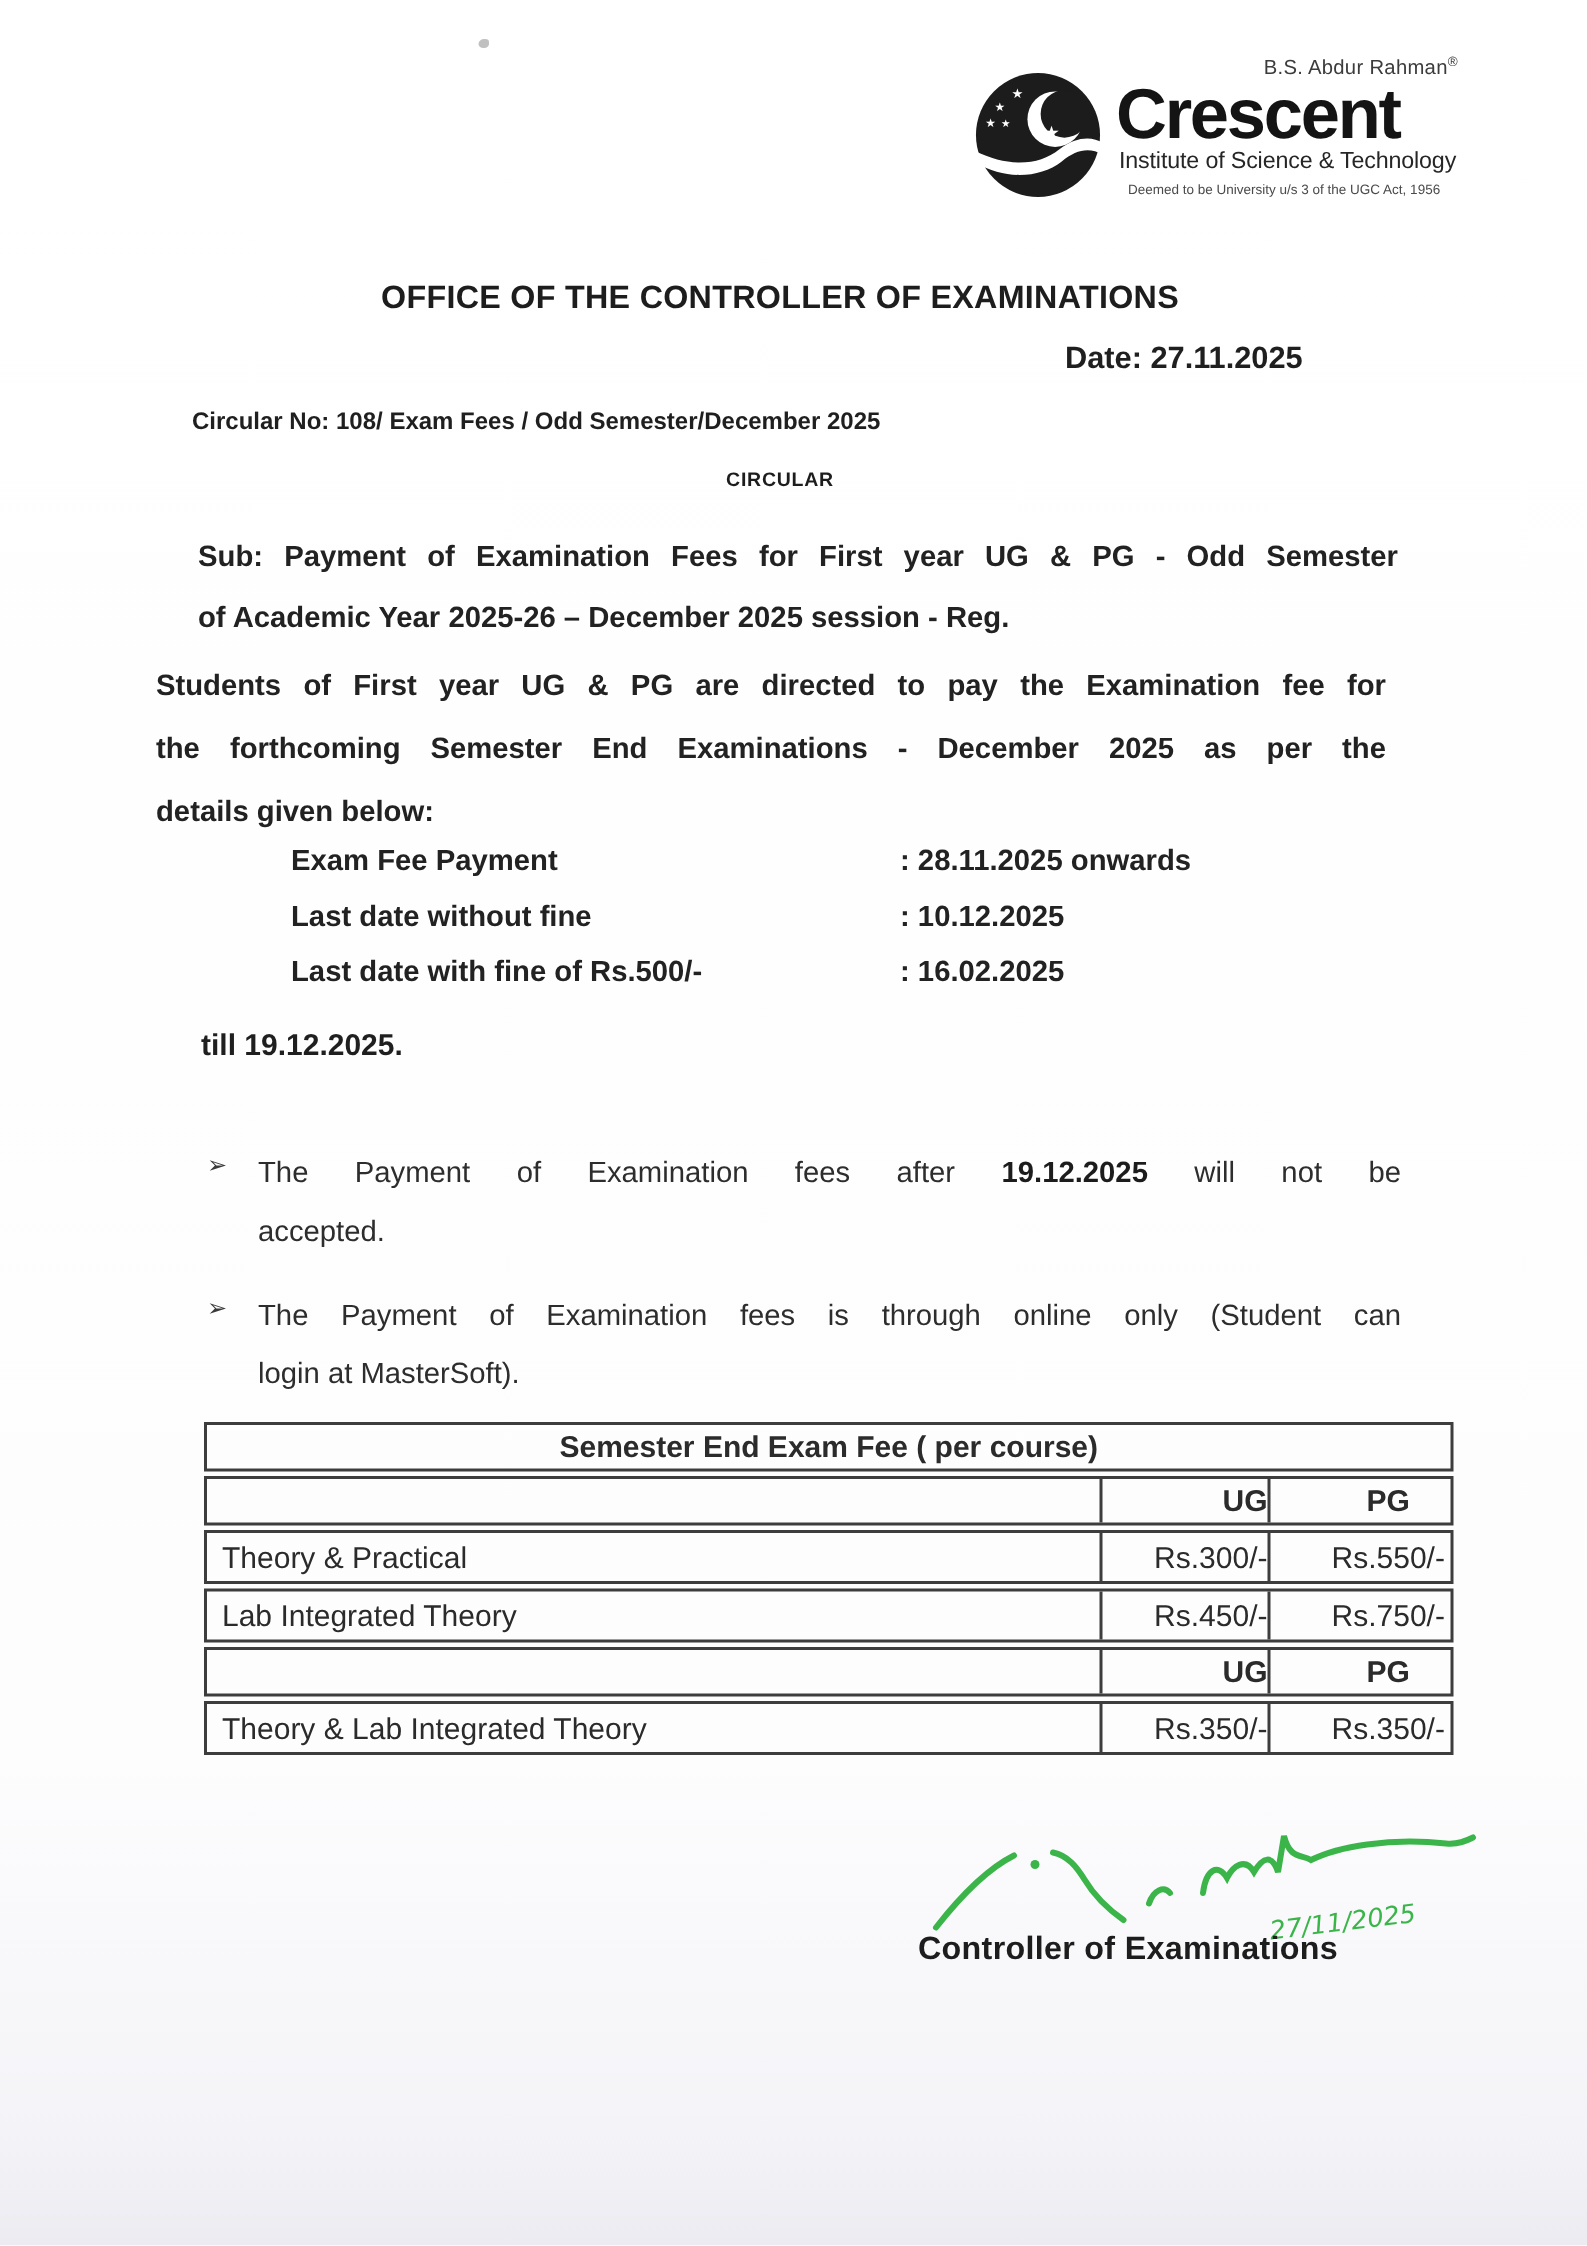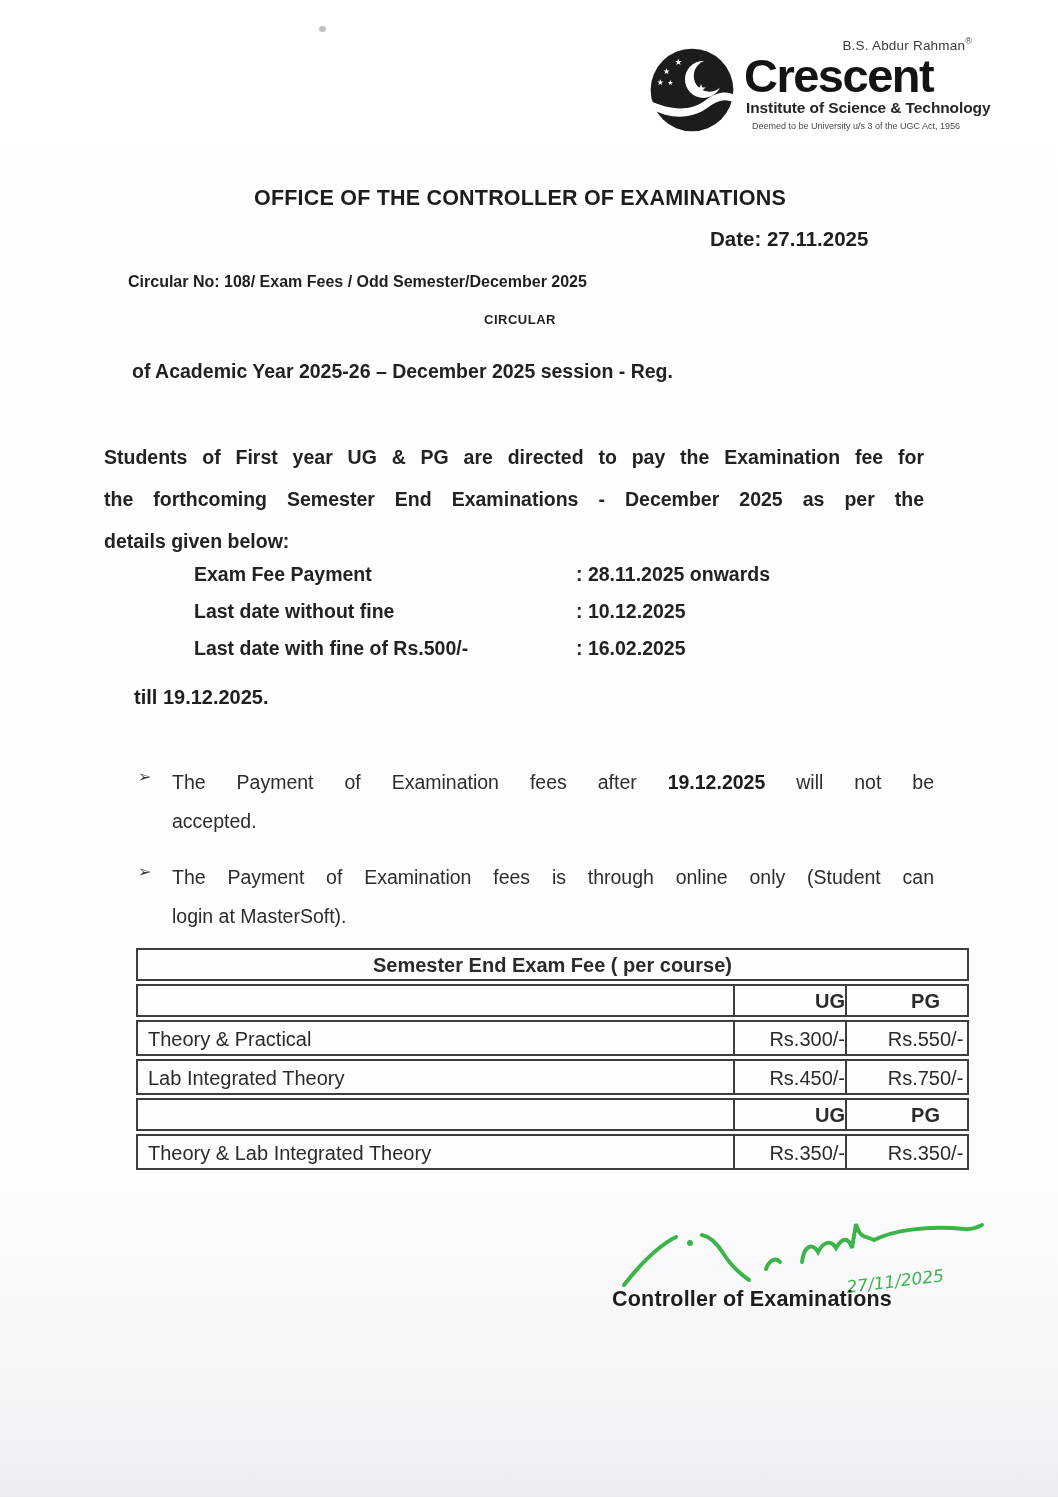--- a/index.html
+++ b/index.html
@@ -13,36 +13,36 @@
     overflow:hidden;
   }
   .speck { position:absolute; left:319px; top:26px; width:7px; height:6px; background:#8d8d8d; border-radius:60% 40% 50% 50%; opacity:.55; }
 
   
   .letterhead { position:absolute; top:34px; left:648px; width:340px; height:108px; }
   .brand-small { position:absolute; top:2px; right:16px; font-size:13.5px; color:#3c3c3c; letter-spacing:.2px; }
   .brand-small sup { font-size:9px; }
   .logo { position:absolute; top:12px; left:0; }
   .brand { position:absolute; top:18px; left:96px; font-size:47px; font-weight:bold; letter-spacing:-1.5px; line-height:1; color:#141414; }
-  .brand-sub { position:absolute; top:65px; left:98px; font-size:15.5px; font-weight:bold; letter-spacing:-0.1px; color:#262626; white-space:nowrap; }
+  .brand-sub { position:absolute; top:65px; left:98px; font-size:15.5px; font-weight:normal; letter-spacing:-0.1px; color:#262626; white-space:nowrap; }
   .tagline { position:absolute; top:87px; left:104px; font-size:9px; color:#4a4a4a; white-space:nowrap; }
 
   
   .office-title { position:absolute; top:186px; left:0; width:1040px; text-align:center; font-size:21.5px; font-weight:bold; color:#1d1d1d; letter-spacing:.2px; }
   .date-line { position:absolute; top:227px; left:710px; font-size:20.5px; font-weight:bold; color:#1f1f1f; }
   .circular-no { position:absolute; top:273px; left:128px; font-size:16px; font-weight:bold; color:#1f1f1f; }
   .circular-heading { position:absolute; top:312px; left:0; width:1040px; text-align:center; font-size:13px; font-weight:bold; letter-spacing:.5px; color:#1d1d1d; }
 
   
   .subject { position:absolute; top:351px; left:132px; width:800px; font-size:19.5px; font-weight:bold; line-height:41px; color:#222; }
   .intro { position:absolute; top:436px; left:104px; width:820px; font-size:19.5px; font-weight:bold; line-height:42px; color:#222; }
   .jline { text-align:justify; text-align-last:justify; }
 
   .fee-schedule { position:absolute; top:556px; left:194px; width:660px; font-size:19.5px; font-weight:bold; color:#222; }
-  .fee-row { display:flex; height:37px; line-height:37px; }
+  .fee-row { display:flex; height:37px; line-height:37px;gap:24px; }
   .fee-label { flex:0 0 382px; }
 
   .fine-note { position:absolute; top:674px; left:134px; width:802px; font-size:20px; font-weight:bold; line-height:46px; color:#1f1f1f; }
 
   .notes { position:absolute; top:763px; left:138px; width:796px; color:#2d2d2d; }
   .note-item { display:flex; margin-bottom:17px; }
   .note-marker { flex:0 0 34px; font-size:16px; padding-top:4px; color:#3a3a3a; }
   .note-text { flex:1; font-size:19.5px; line-height:39px; }
   .note-text b { color:#1c1c1c; }
 
@@ -90,20 +90,21 @@
     <div class="brand-sub">Institute of Science &amp; Technology</div>
     <div class="tagline">Deemed to be University u/s 3 of the UGC Act, 1956</div>
   </div>
 
   <div class="office-title">OFFICE OF THE CONTROLLER OF EXAMINATIONS</div>
   <div class="date-line">Date: 27.11.2025</div>
   <div class="circular-no">Circular No: 108/ Exam Fees / Odd Semester/December 2025</div>
   <div class="circular-heading">CIRCULAR</div>
 
   <div class="subject">
+    <div class="jline">Sub: Payment of Examination Fees for First year UG &amp; PG - Odd Semester</div>
     <div>of Academic Year 2025-26 – December 2025 session - Reg.</div>
   </div>
 
   <div class="intro">
     <div class="jline">Students of First year UG &amp; PG are directed to pay the Examination fee for</div>
     <div class="jline">the forthcoming Semester End Examinations - December 2025 as per the</div>
     <div>details given below:</div>
   </div>
 
   <div class="fee-schedule">

